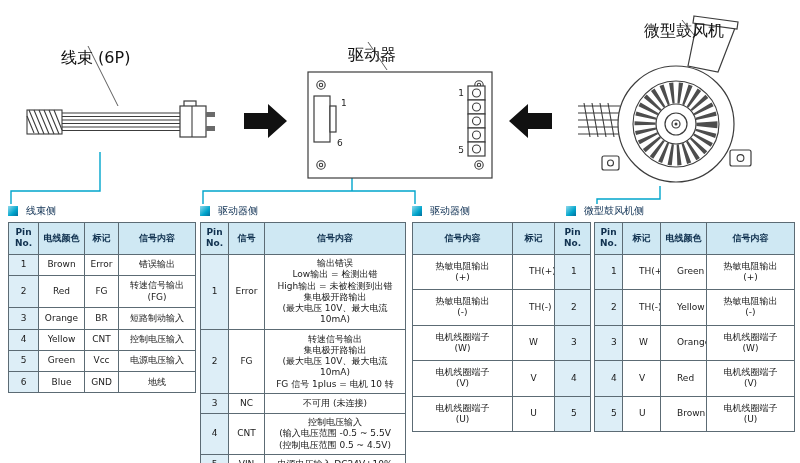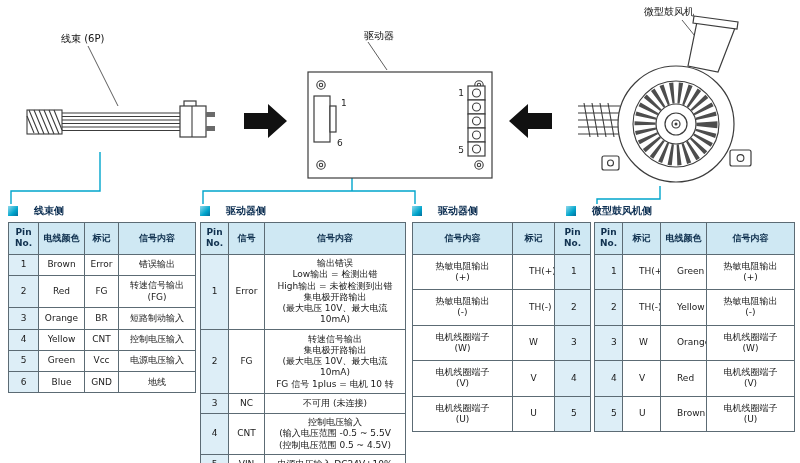--- a/index.html
+++ b/index.html
@@ -5,23 +5,23 @@
   * { margin:0; padding:0; box-sizing:border-box; }
   html,body { background:#fff; }
   body { font-family:"DejaVu Sans","Liberation Sans",sans-serif; color:#1a1a1a; }
   .canvas { position:relative; width:800px; height:463px; background:#fff; overflow:hidden; }
   .diagram-svg { position:absolute; left:0; top:0; }
   .cyan-line { stroke:var(--accent,#00a5cc); fill:none; stroke-width:1.4; }
   .leader { stroke:#333; stroke-width:0.8; }
   .draw { stroke:#3c3c3c; fill:none; stroke-width:1.1; }
   .drawf { stroke:#3c3c3c; fill:#ffffff; stroke-width:1.2; }
   .pin-num { font-size:9px; fill:#222; font-family:"DejaVu Sans","Liberation Sans",sans-serif; }
-  .comp-label { position:absolute; font-size:10px; color:#111; white-space:nowrap; }
-  .section-label { position:absolute; display:flex; align-items:center; gap:16px;
-                   font-size:10px; font-weight:bold; color:#0d2f52; white-space:nowrap; }
+  .comp-label { position:absolute; font-size:16px; color:#111; white-space:nowrap;margin-top:16px; }
+  .section-label { position:absolute; display:flex; align-items:center; gap:8px;
+                   font-size:10px; font-weight:normal; color:#0d2f52; white-space:nowrap; }
   .section-label .sq { width:10px; height:10px; flex:0 0 auto;
                    background:linear-gradient(135deg,#8fd9ec 0%,var(--accent,#00a5cc) 60%,#056e9c 100%); }
   table { position:absolute; border-collapse:collapse; table-layout:fixed; background:#fff; border:1px solid #444; }
   th,td { border:1px solid #5c6b74; font-size:9px; text-align:center; vertical-align:middle;
           padding:3px 2px; line-height:1.25; color:#1a1a1a; overflow:hidden; }
   th { background:var(--header-bg,#cfe8f3); font-weight:bold; padding:4px 2px; color:#10314f; }
   .t1 td { padding:4.5px 2px; }
   .t3 td, .t4 td { padding:6px 16px; }
   .t2 td { padding:3.5px 2px; }
   .t2 td:nth-child(3) { white-space:pre-line; }
@@ -104,21 +104,21 @@
       <circle class="draw" cx="676" cy="124" r="43"></circle>
       <circle cx="676" cy="124" r="31" fill="none" stroke="#4d4d4d" stroke-width="21" stroke-dasharray="3.2 4.2"></circle>
       <circle class="drawf" cx="676" cy="124" r="20"></circle>
       <circle class="drawf" cx="676" cy="124" r="11"></circle>
       <circle class="drawf" cx="676" cy="124" r="4"></circle>
       <circle cx="676" cy="124" r="1.5" fill="#3c3c3c"></circle>
     </g>
   </svg>
 
   <div class="comp-label" style="left:61px;top:32px">线束 (6P)</div>
-  <div class="comp-label" style="left:364px;top:29px">驱动器</div>
+  <div class="comp-label" style="left:348px;top:29px">驱动器</div>
   <div class="comp-label" style="left:644px;top:5px">微型鼓风机</div>
 
   <div class="section-label" style="left:8px;top:204px">
     <span class="sq"></span>
     <span>线束侧</span>
   </div>
   <div class="section-label" style="left:200px;top:204px">
     <span class="sq"></span>
     <span>驱动器侧</span>
   </div>

